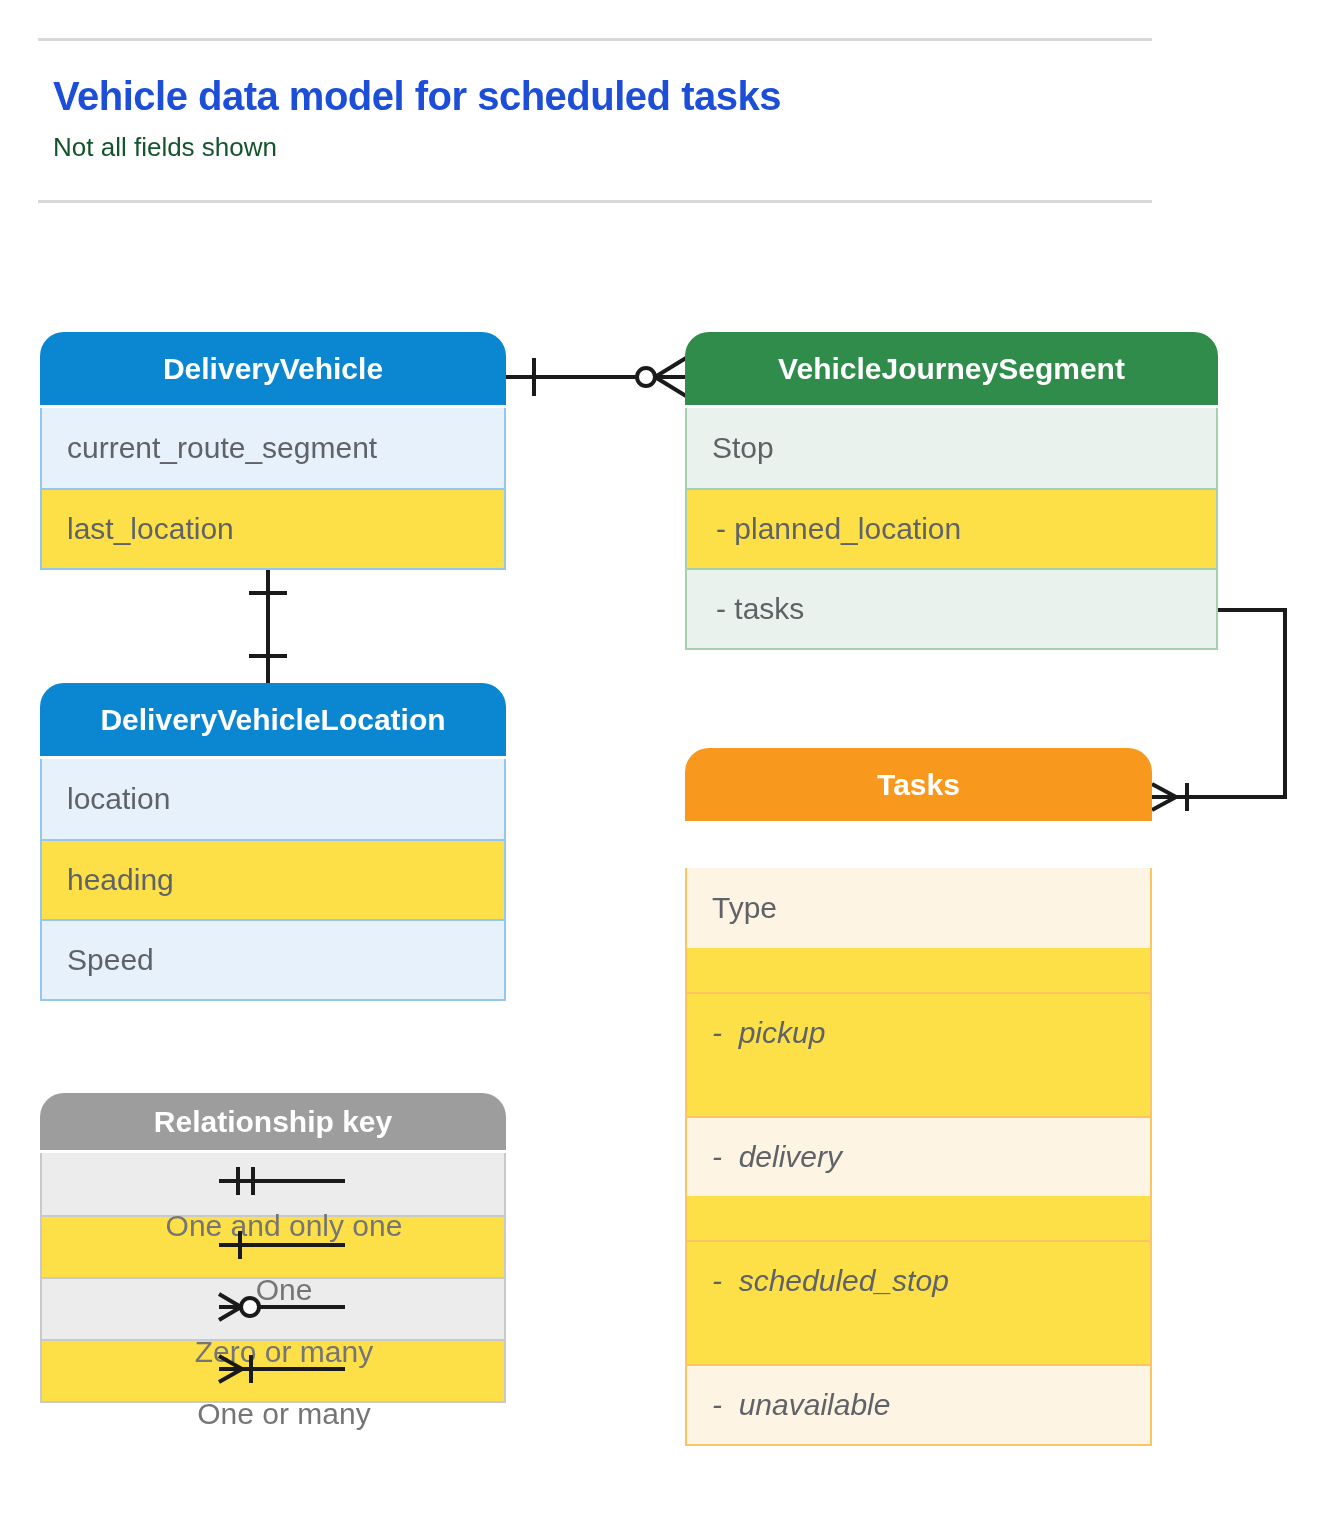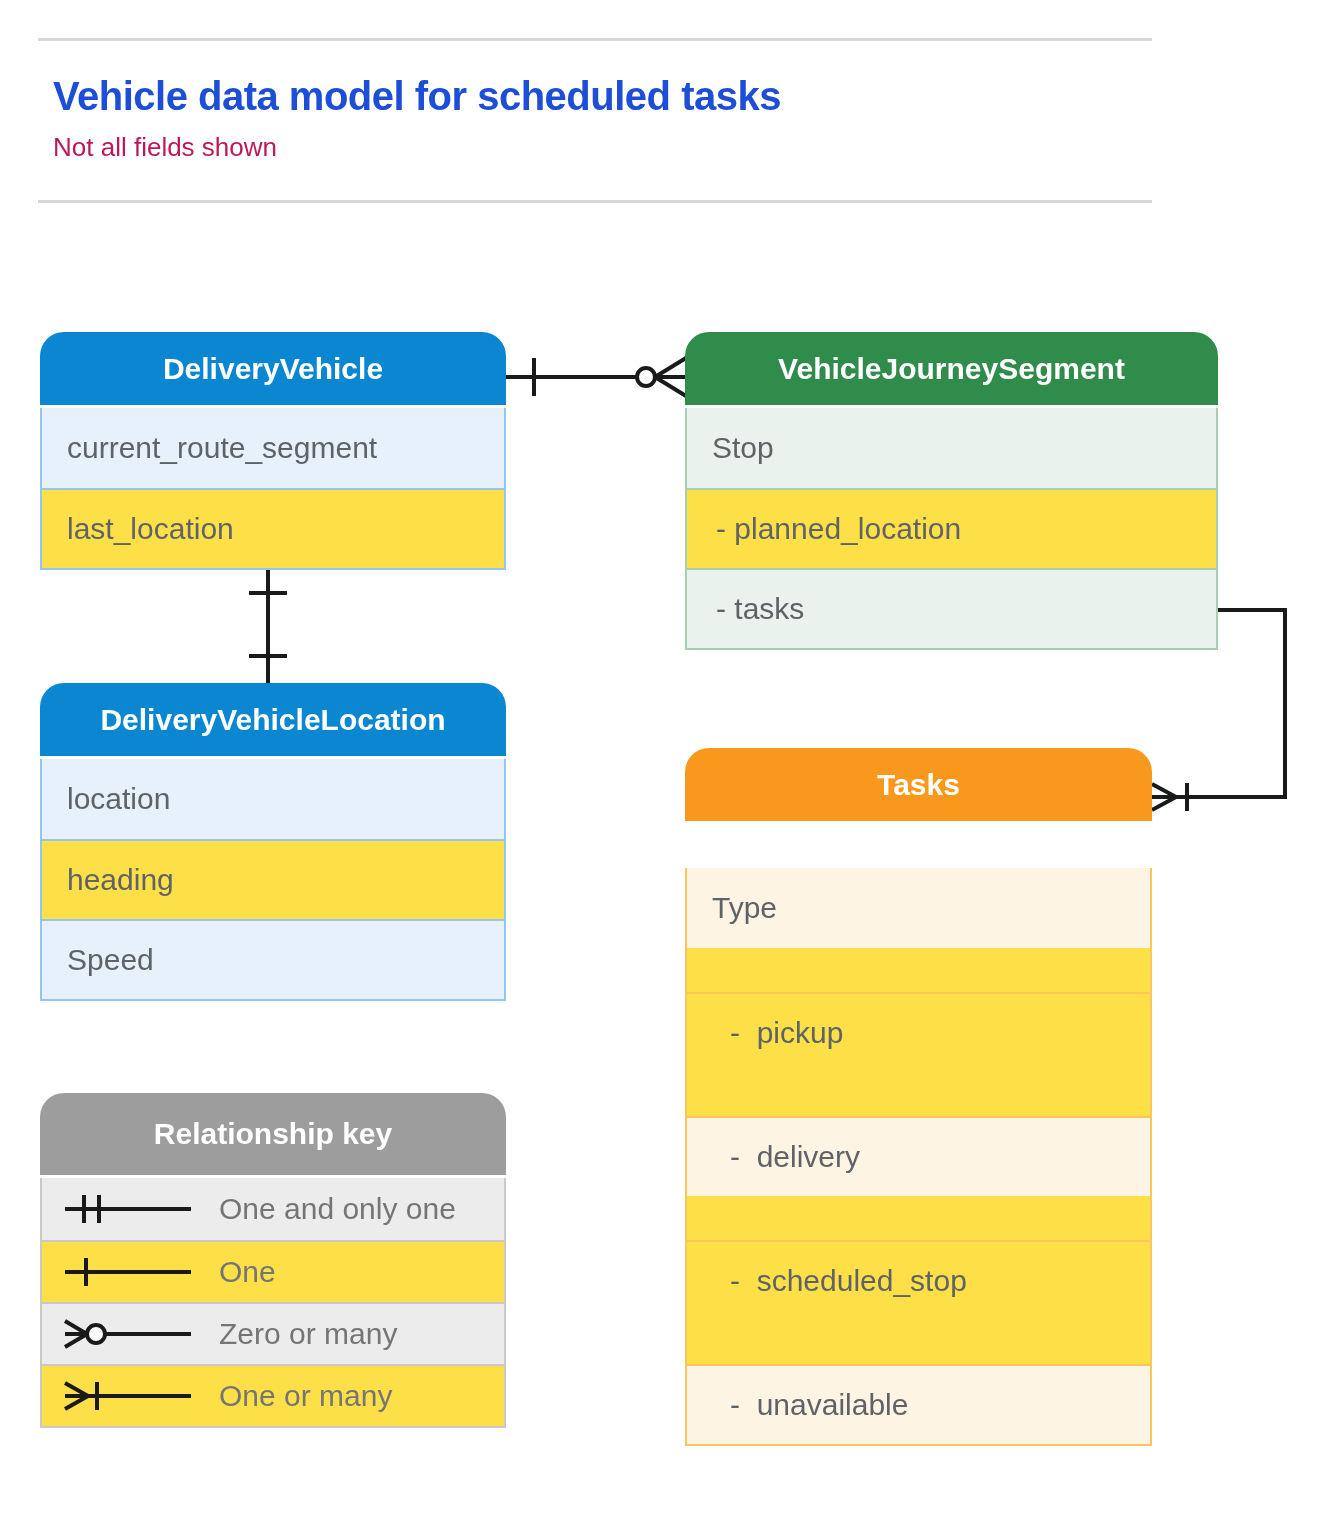--- a/index.html
+++ b/index.html
@@ -12,21 +12,21 @@
   html,body{margin:0;padding:0;background:#fff;}
   body{font-family:"Liberation Sans", sans-serif;}
   .canvas{position:relative;width:1325px;height:1530px;background:#fff;overflow:hidden;}
 
   .rule{position:absolute;left:38px;width:1114px;height:3px;background:#d8d8d8;}
   .rule-top{top:38px;}
   .rule-bottom{top:200px;}
 
   .title{position:absolute;left:53px;top:74px;margin:0;font-size:40px;font-weight:bold;
          color:#1d4ed8;letter-spacing:-0.5px;}
-  .subtitle{position:absolute;left:53px;top:132px;font-size:26px;color:#be185d;}
+  .subtitle{position:absolute;left:53px;top:132px;font-size:26px;color:#14532d;}
 
   .entity{position:absolute;box-sizing:border-box;}
   .entity-header{height:76px;box-sizing:border-box;border-bottom:3px solid #fff;
          border-radius:24px 24px 0 0;display:flex;align-items:center;justify-content:center;
          color:#fff;font-size:30px;font-weight:bold;}
   .rows{border:2px solid #ccc;border-top:none;background:#fde047;box-sizing:border-box;}
   .row{height:80px;box-sizing:border-box;border-top:2px solid #ccc;display:flex;
        align-items:center;padding-left:25px;font-size:30px;color:var(--text);white-space:pre;}
   .row:first-child{border-top:none;}
 
@@ -38,27 +38,27 @@
   .entity.green .entity-header{background:var(--green);}
   .entity.green .rows{border-color:var(--green-border);}
   .entity.green .row{border-color:var(--green-border);}
   .entity.green .row.shaded{background:var(--green-light);}
   .entity.green .row.sub{padding-left:29px;}
 
   .entity.orange .entity-header{background:var(--orange);}
   .entity.orange .rows{border-color:var(--orange-border);}
   .entity.orange .row{border-color:var(--orange-border);margin-top:44px;}
   .entity.orange .row.shaded{background:var(--orange-light);}
-  .entity.orange .row.sub{padding-left:43px;}
+  .entity.orange .row.sub{padding-left:25px;font-style:italic;}
 
   .legend{position:absolute;left:40px;top:1093px;width:466px;}
-  .legend .entity-header{height:85px;background:var(--gray);}
+  .legend .entity-header{height:60px;background:var(--gray);}
   .legend .rows{border-color:var(--gray-border);}
   .legend-row{height:62px;box-sizing:border-box;border-top:2px solid var(--gray-border);
-       display:flex;align-items:center;}
+       display:flex;align-items:center;flex-direction:column;}
   .legend-row:first-child{border-top:none;}
   .legend-row.shaded{background:var(--gray-light);}
   .legend-symbol{margin-left:17px;flex:0 0 auto;}
   .legend-label{margin-left:22px;font-size:30px;color:#757575;}
 
   .connectors{position:absolute;left:0;top:0;pointer-events:none;}
   .connectors path{stroke:var(--line);stroke-width:4;fill:none;}
   .connectors circle{stroke:var(--line);stroke-width:4;fill:#fff;}
   .legend-symbol path{stroke:var(--line);stroke-width:4;fill:none;}
   .legend-symbol circle{stroke:var(--line);stroke-width:4;fill:#fff;}

